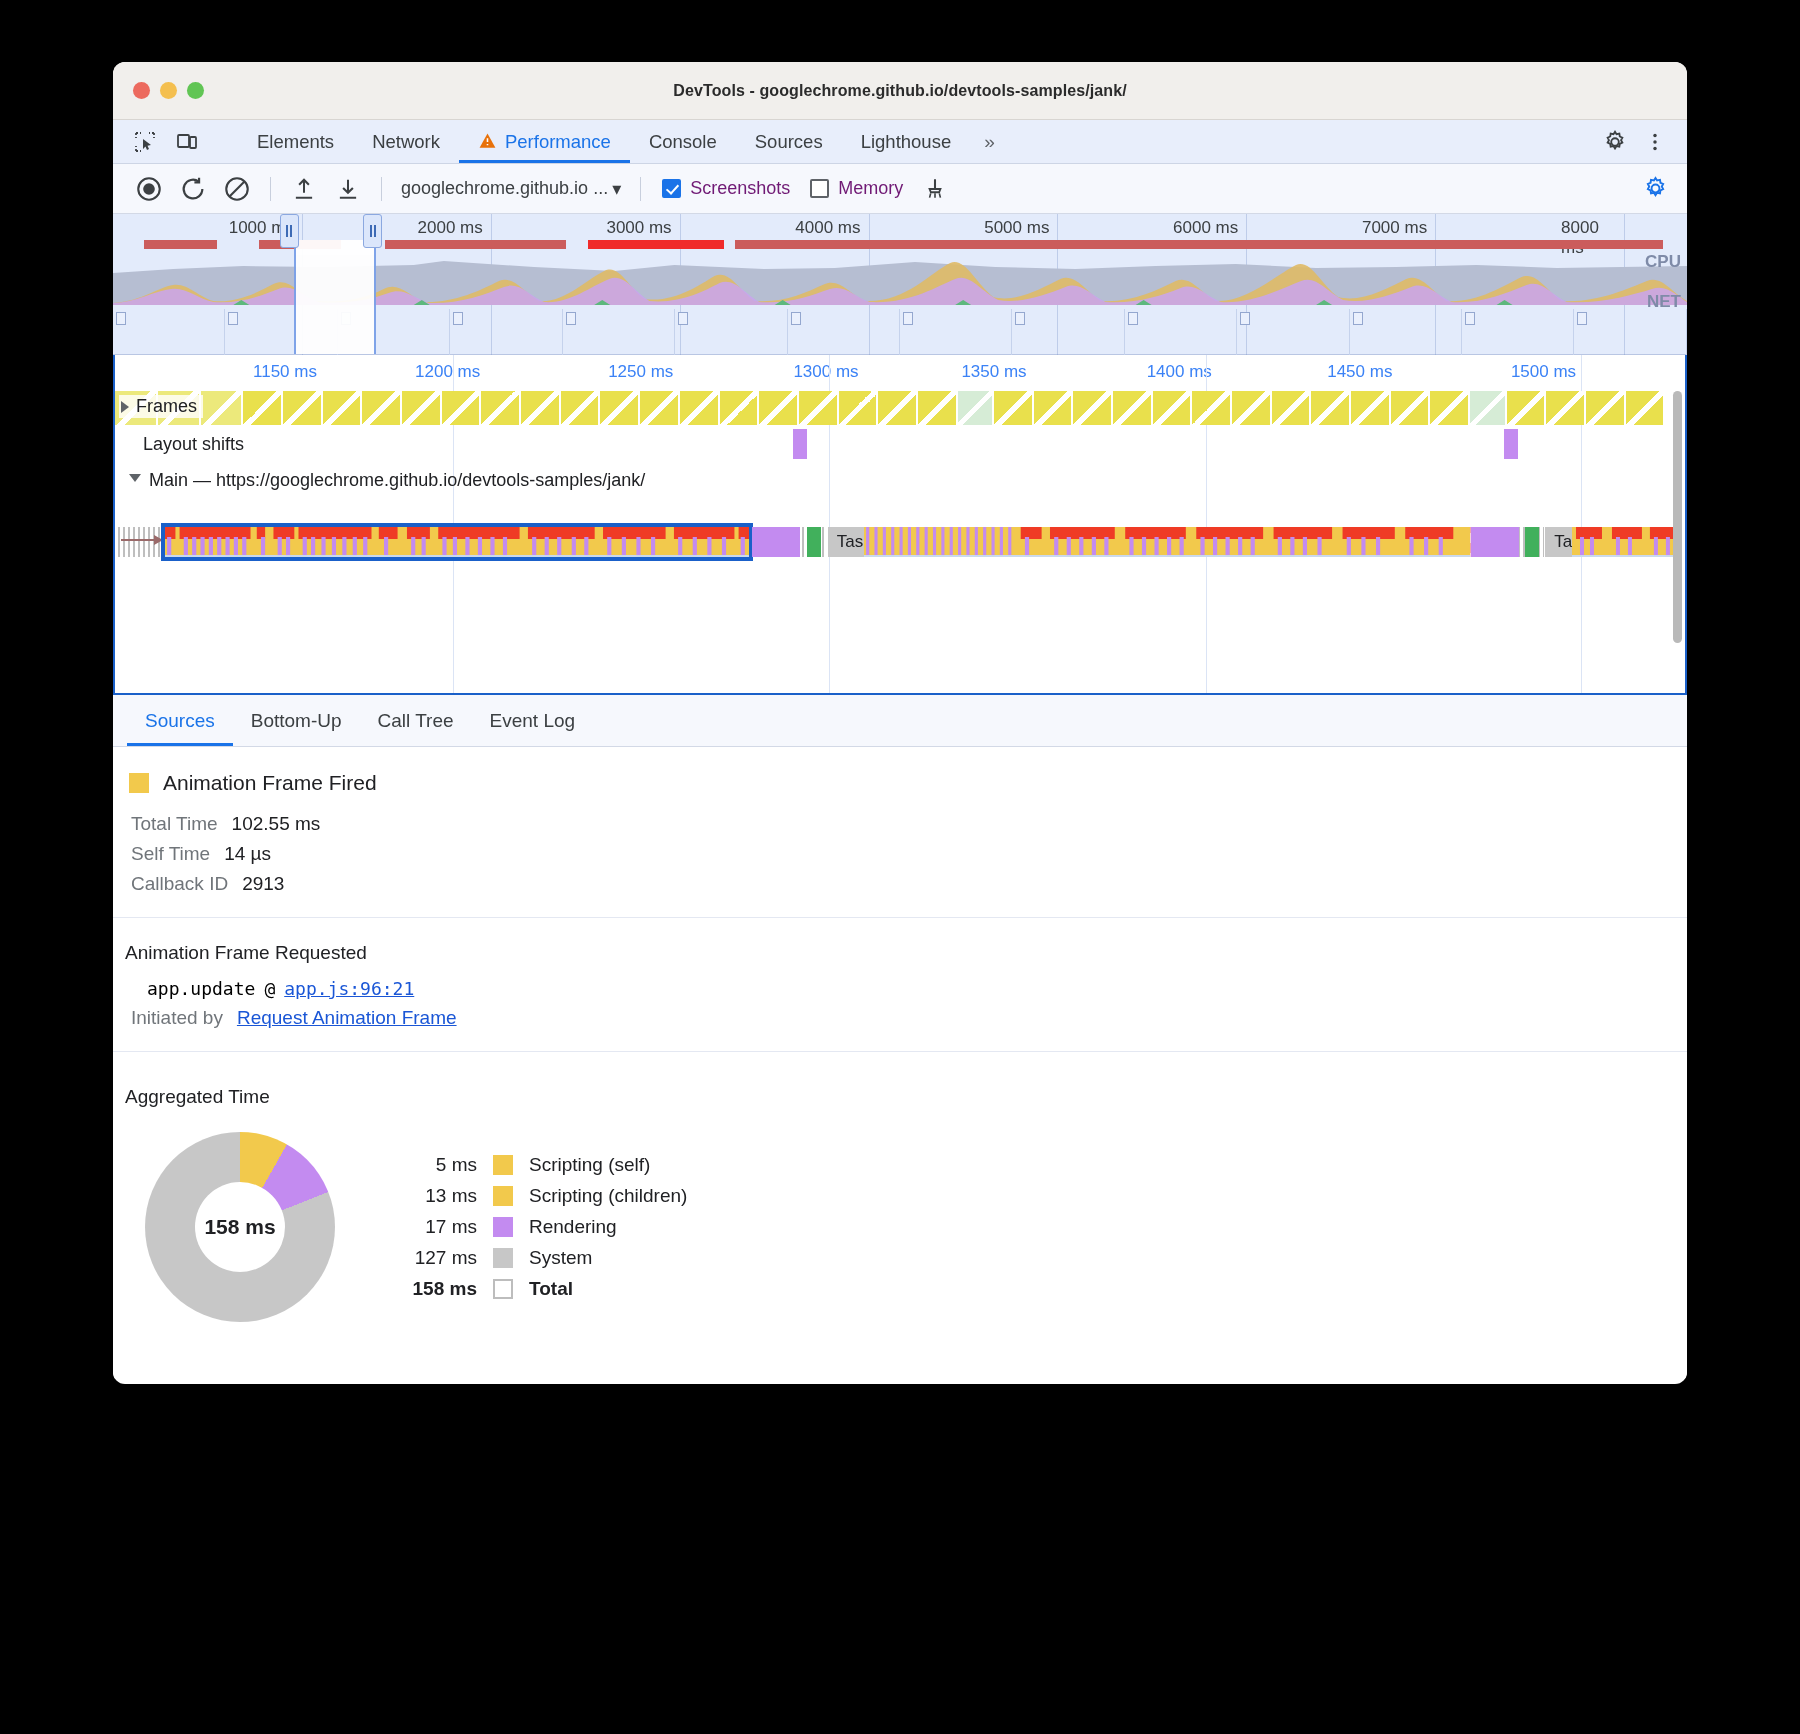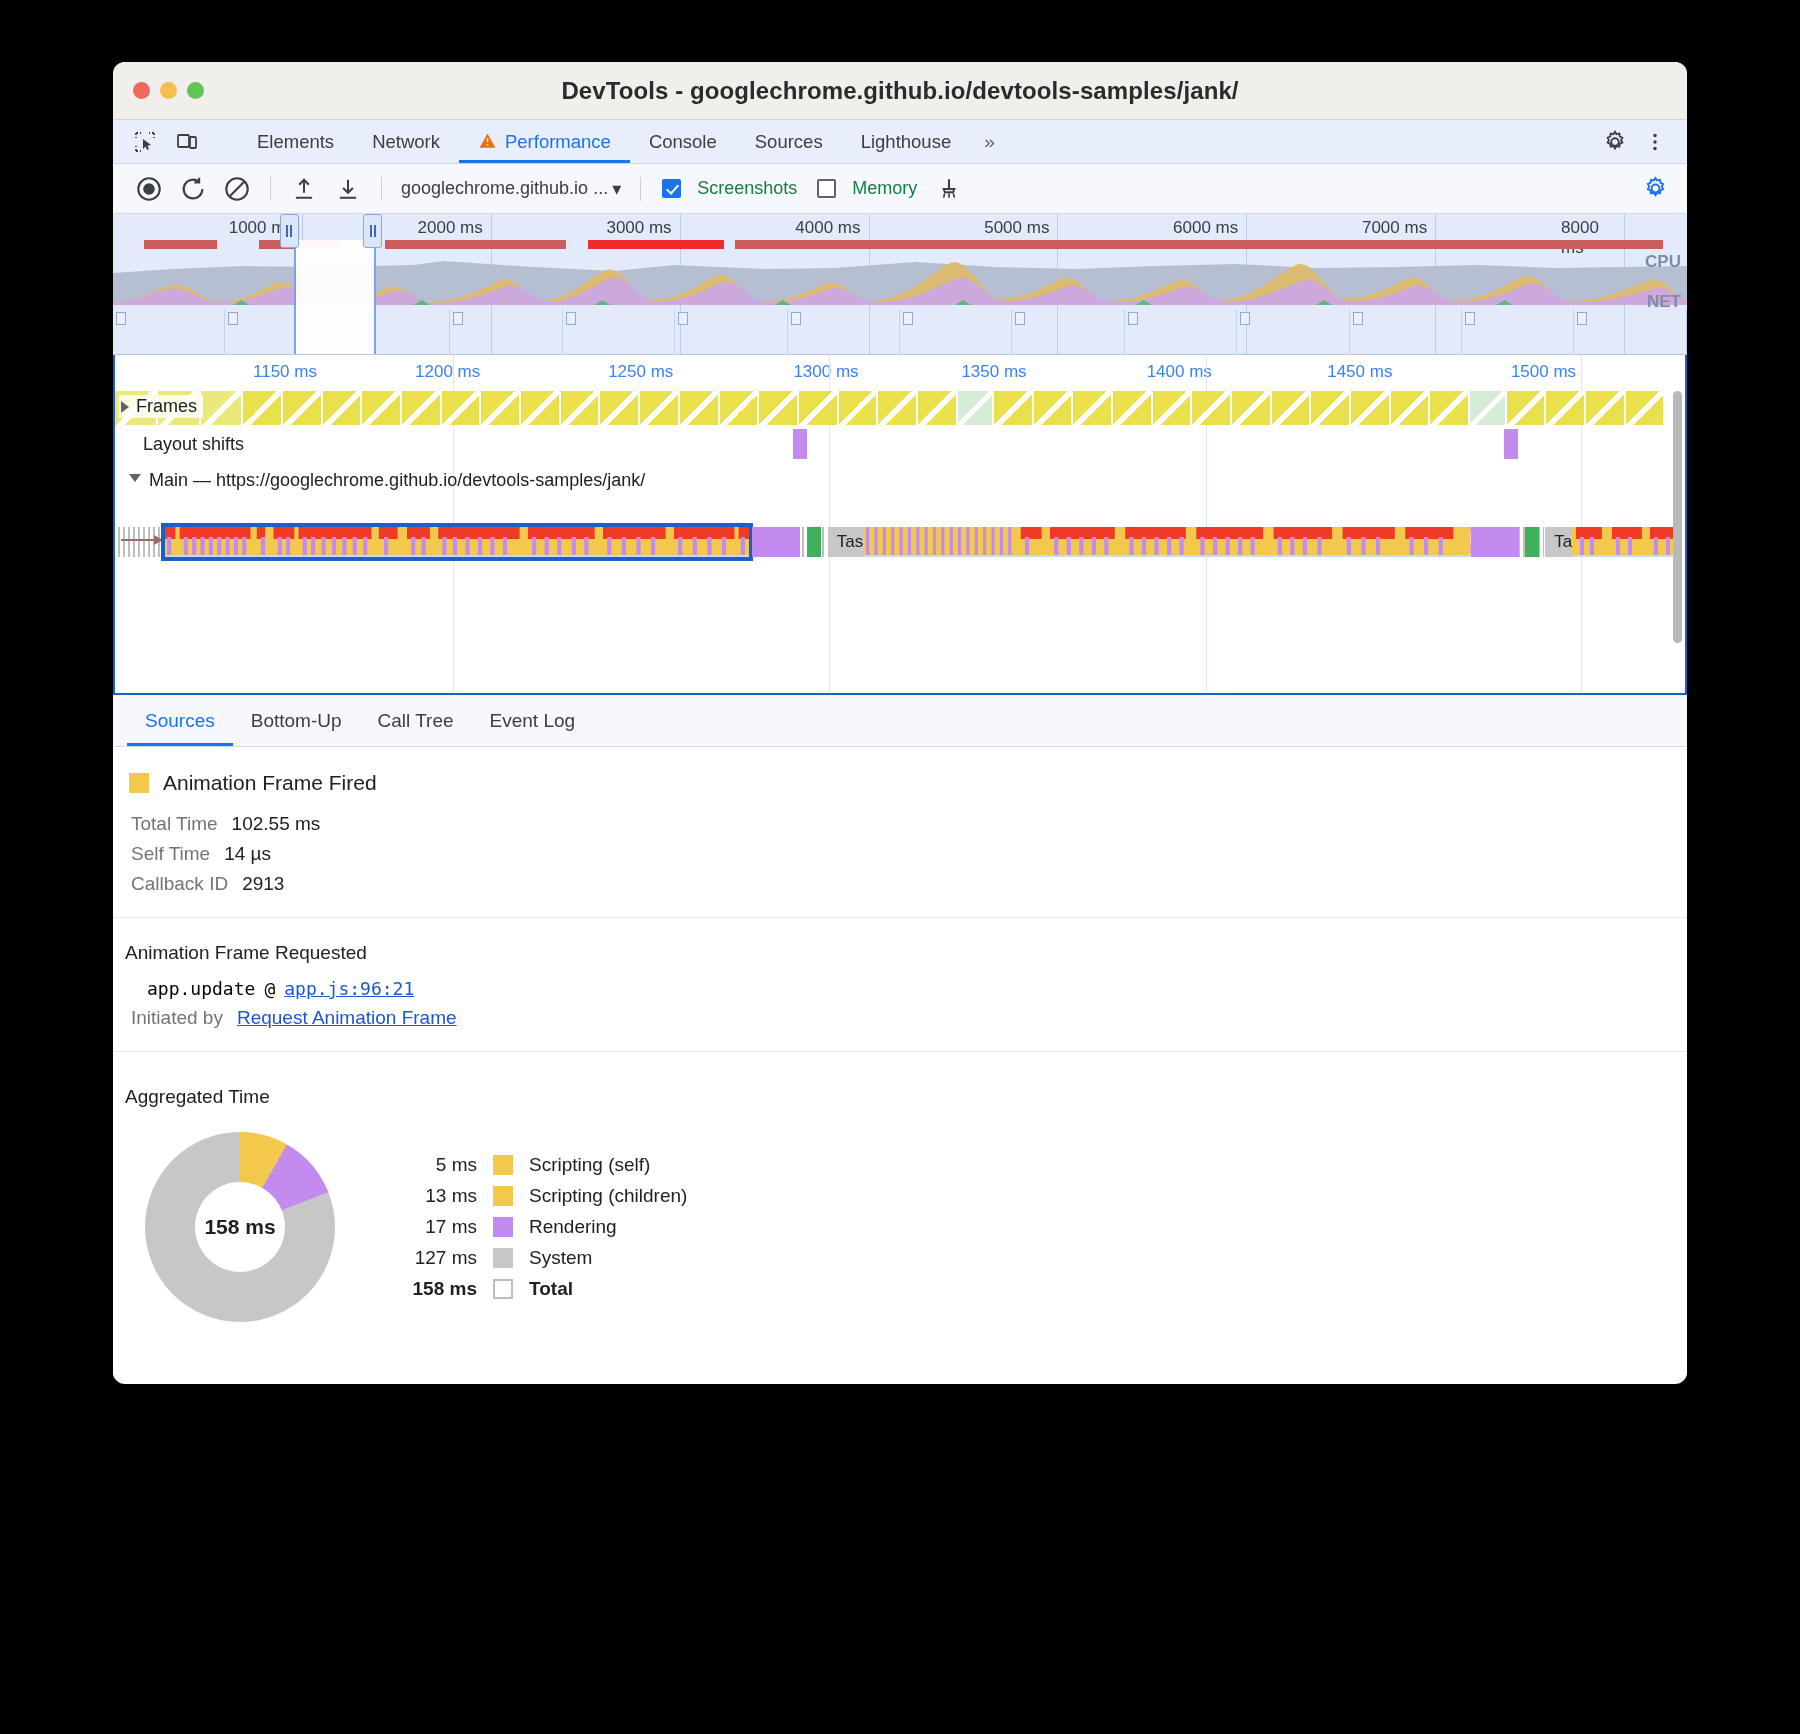--- a/index.html
+++ b/index.html
@@ -27,21 +27,21 @@
     display: flex; align-items: center;
     position: relative;
   }
   .traffic { display: flex; gap: 10px; padding-left: 20px; }
   .dot { width: 17px; height: 17px; border-radius: 50%; }
   .dot.r { background: #ec6a5e; }
   .dot.y { background: #f4bf4f; }
   .dot.g { background: #61c554; }
   .win-title {
     position: absolute; left: 0; right: 0; text-align: center;
-    font-size: 24px; font-weight: bold; color: #2b2b2b;
+    font-size: 16px; font-weight: bold; color: #2b2b2b;
     letter-spacing: .1px; pointer-events: none;
   }
 
   
   .tabbar {
     height: 44px;
     background: #e8eefb;
     display: flex; align-items: stretch;
     border-bottom: 1px solid #cdd5e5;
     position: relative;
@@ -77,21 +77,21 @@
     border-bottom: 1px solid #d3d9e6;
     display: flex; align-items: center;
     padding: 0 12px 0 16px; gap: 4px;
   }
   .tl-btn { width: 40px; height: 36px; display: flex; align-items: center; justify-content: center; }
   .tl-sep { width: 1px; height: 24px; background: #c8cfdd; margin: 0 9px; }
   .origin-select {
     display: flex; align-items: center; gap: 4px;
     font-size: 18px; color: #3c4043; padding: 0 6px;
   }
-  .cb-wrap { display: flex; align-items: center; gap: 16px; padding: 0 8px; font-size: 18px; color: #15803d; }
+  .cb-wrap { display: flex; align-items: center; gap: 9px; padding: 0 8px; font-size: 18px; color: #701a75; }
   .cb {
     width: 19px; height: 19px; border: 2px solid #5f6368; border-radius: 2px;
     background: #fff; position: relative;
   }
   .cb.checked { background: #1a73e8; border-color: #1a73e8; }
   .cb.checked::after {
     content: ""; position: absolute; left: 4.5px; top: 1px;
     width: 5px; height: 10px; border: solid #fff; border-width: 0 2.4px 2.4px 0;
     transform: rotate(42deg);
   }

